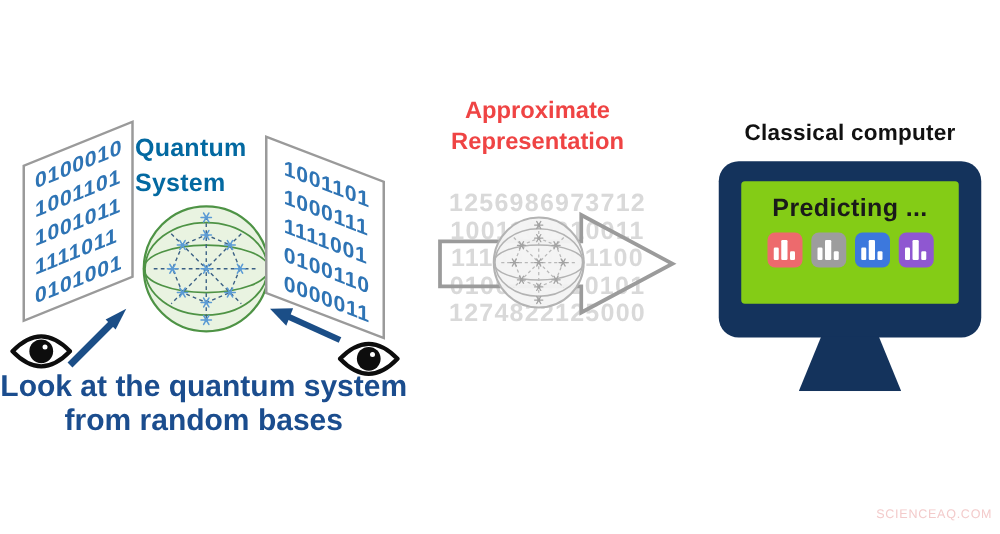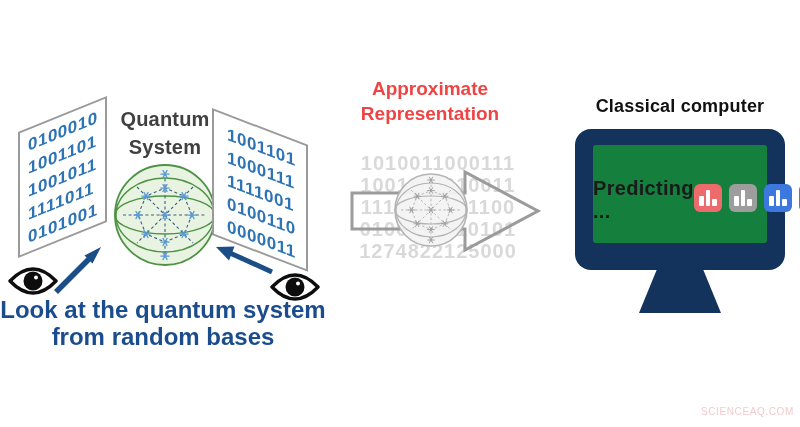--- a/index.html
+++ b/index.html
@@ -4,22 +4,22 @@
 <style>
   html,body{margin:0;padding:0;background:#fff;}
   #canvas{
     position:relative;width:800px;height:427px;background:#ffffff;overflow:hidden;
     font-family:"Liberation Sans",sans-serif;
   }
   .abs{position:absolute;}
 
   
   .quantum-title{
-    left:108px;top:105px;width:114px;text-align:center;
-    font-size:20px;font-weight:bold;color:#404040;line-height:28px;letter-spacing:.2px;
+    left:108px;top:105px;width:114px;text-align:left;
+    font-size:20px;font-weight:bold;color:#0369a1;line-height:28px;letter-spacing:.2px;
   }
   .panel{
     background:#ffffff;border:2px solid #9a9a9a;box-sizing:border-box;
   }
   .panel-a{left:18px;top:132px;width:89px;height:126px;transform:skewY(-22deg);transform-origin:left top;}
   .panel-b{left:212px;top:108px;width:96px;height:127px;transform:skewY(21deg);transform-origin:left top;}
   .panel-rows{padding:4px 0 0 8px;}
   .panel-b .panel-rows{padding:7px 0 0 13px;}
   .panel-rows div{
     font-size:17px;font-weight:bold;color:#2e74b5;line-height:23px;letter-spacing:.5px;
@@ -46,22 +46,22 @@
 
   
   .computer-title{
     left:573px;top:96px;width:214px;text-align:center;
     font-size:18px;font-weight:bold;color:#111111;letter-spacing:.2px;
   }
   .monitor-frame{
     left:575px;top:129px;width:210px;height:141px;background:#14335c;border-radius:16px;
   }
   .monitor-screen{
-    left:593px;top:145px;width:174px;height:98px;background:#15803d;border-radius:3px;
-    display:flex;flex-direction:row;align-items:center;
+    left:593px;top:145px;width:174px;height:98px;background:#84cc16;border-radius:3px;
+    display:flex;flex-direction:column;align-items:center;
   }
   .screen-text{
     margin-top:11px;font-size:20px;font-weight:bold;color:#1a1a1a;letter-spacing:.3px;
   }
   .icon-row{display:flex;gap:7px;margin-top:7px;}
   .chart-icon{
     width:28px;height:28px;border-radius:6px;
     display:flex;align-items:flex-end;justify-content:center;gap:2px;
     padding-bottom:6px;box-sizing:border-box;
   }
@@ -174,21 +174,21 @@
     <div>Look at the quantum system</div>
     <div>from random bases</div>
   </div>
 
   <div class="abs approx-title">
     <div>Approximate</div>
     <div>Representation</div>
   </div>
 
   <div class="abs gray-binary">
-    <div>1010011000111</div>
+    <div>1256986973712</div>
     <div>1001100010011</div>
     <div>1110010101100</div>
     <div>0100110010101</div>
     <div>1274822125000</div>
   </div>
 
   <svg class="abs flow-arrow-svg" width="200" height="95" viewBox="0 0 200 95">
     <polygon points="7,28 120,28 120,7 193,46 120,85 120,64 7,64" fill="none" stroke="#9b9b9b" stroke-width="3" stroke-linejoin="miter"></polygon>
   </svg>
 

